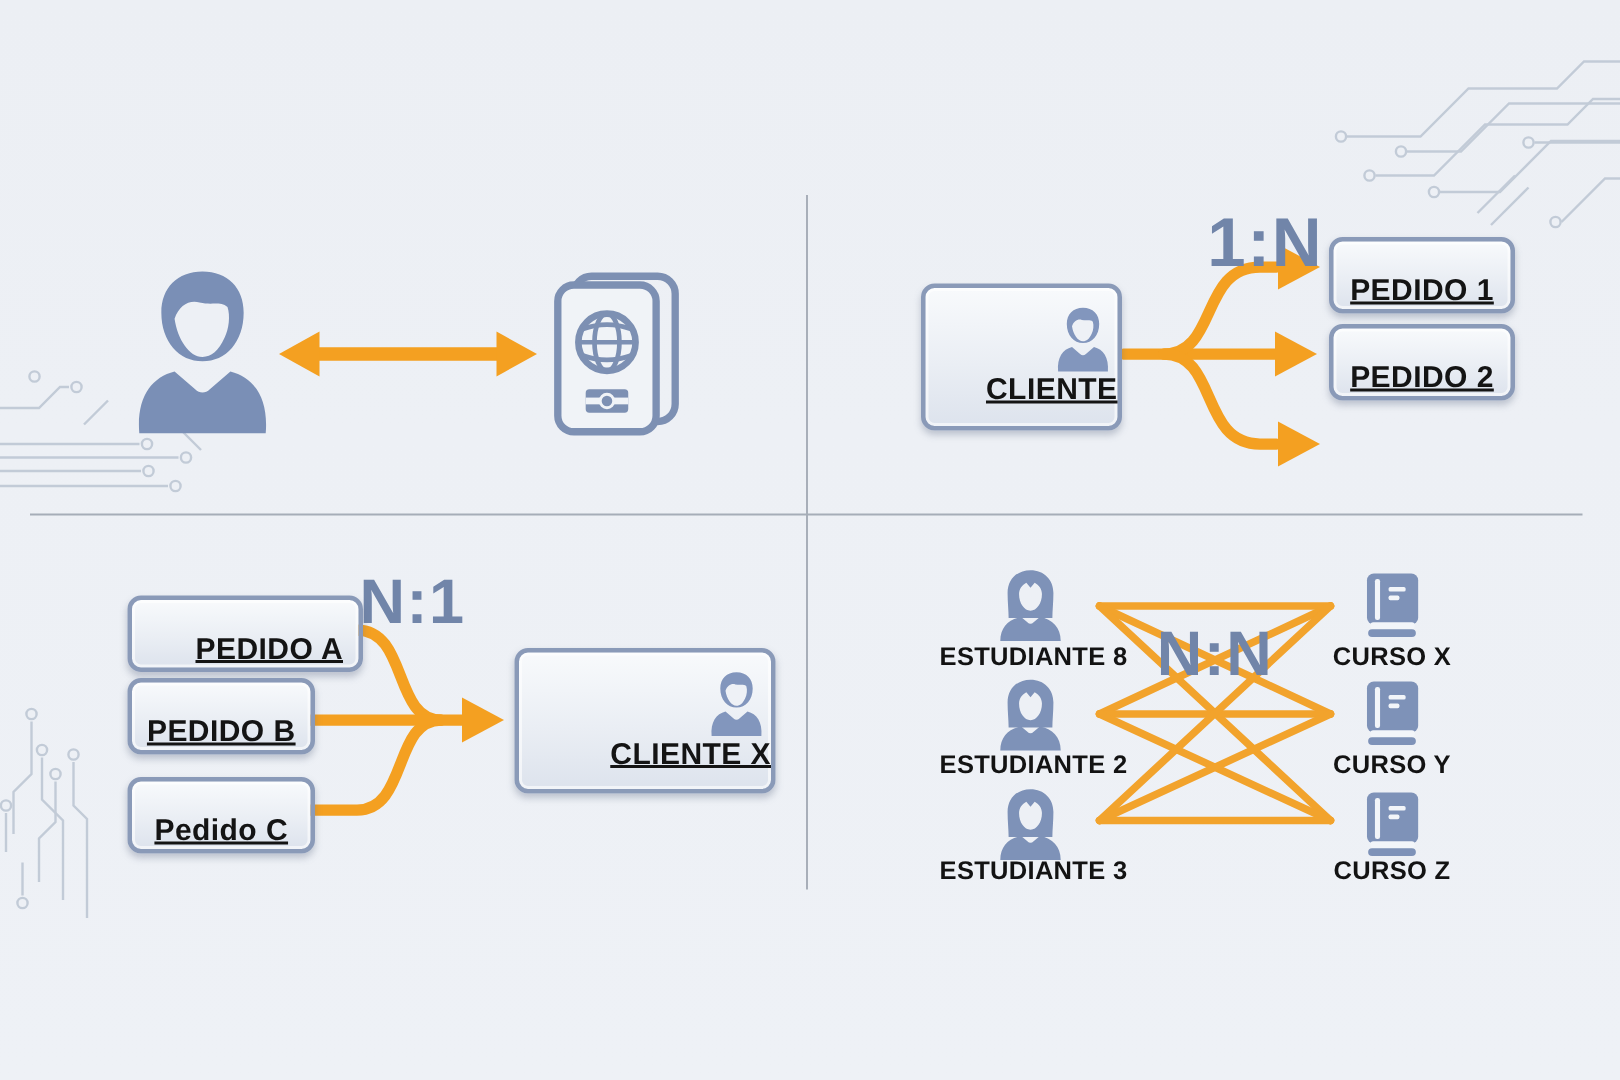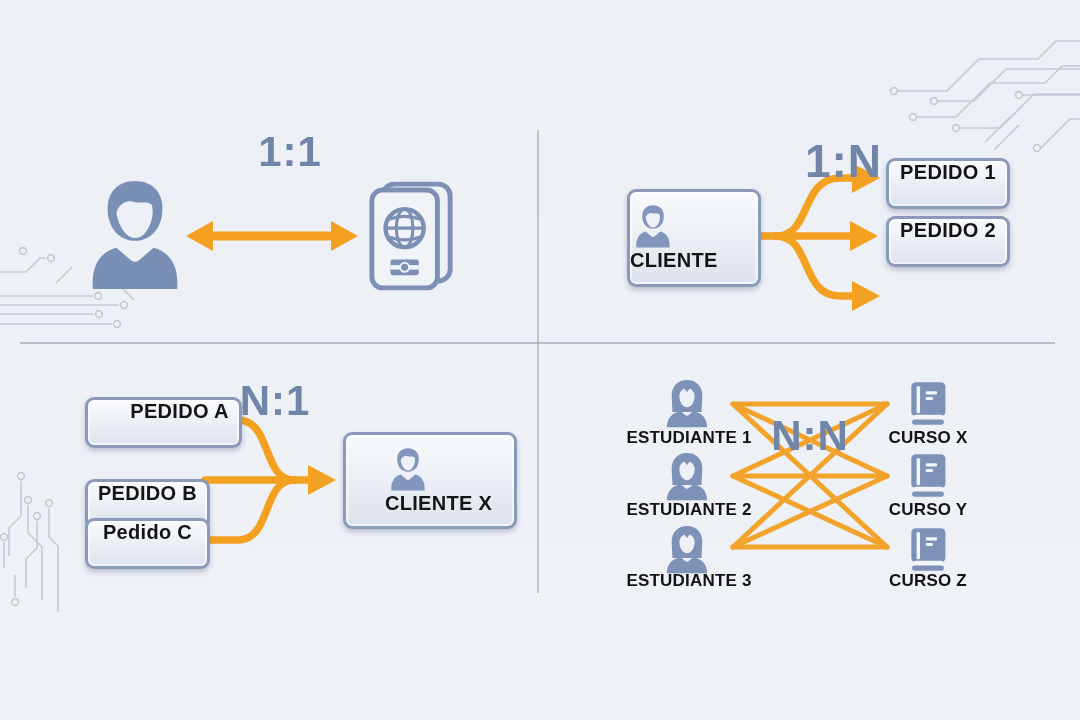--- a/index.html
+++ b/index.html
@@ -7,25 +7,25 @@
     position:relative;width:1080px;height:720px;overflow:hidden;
     background:linear-gradient(180deg,#eceff4 0%,#edf0f5 40%,#eef1f6 100%);
     font-family:"Liberation Sans","DejaVu Sans",sans-serif;
   }
   svg.overlay{position:absolute;left:0;top:0;width:1080px;height:720px;pointer-events:none;}
   .q-title{
     position:absolute;width:140px;text-align:center;
     font-size:42px;font-weight:800;color:#7185a9;letter-spacing:1px;
   }
   .node-box{
-    position:absolute;display:flex;align-items:flex-start;justify-content:center;
+    position:absolute;display:flex;align-items:flex-end;justify-content:center;
     border:3px solid #8a9ab8;border-radius:9px;
     background:linear-gradient(180deg,#f8fafc 0%,#eaeef4 55%,#dde3ed 100%);
     box-shadow:0 3px 5px rgba(96,110,136,.35), inset 0 0 0 2px rgba(255,255,255,.6);
-    color:#141414;font-weight:700;font-size:20px;letter-spacing:.3px;
+    color:#141414;font-weight:700;font-size:20px;letter-spacing:.3px;text-decoration:underline;
   }
   .entity-box{flex-direction:column;gap:1px;font-size:20px;font-weight:800;}
   .small-label{
     position:absolute;text-align:center;color:#131313;
     font-size:17px;font-weight:700;letter-spacing:.2px;white-space:nowrap;
   }
   .icon{position:absolute;display:block;}
   .icon svg{display:block;width:100%;height:100%;}
 </style>
 </head>
@@ -126,21 +126,20 @@
       <line x1="733" y1="404" x2="887" y2="547"></line>
       <line x1="733" y1="476" x2="887" y2="404"></line>
       <line x1="733" y1="476" x2="887" y2="476"></line>
       <line x1="733" y1="476" x2="887" y2="547"></line>
       <line x1="733" y1="547" x2="887" y2="404"></line>
       <line x1="733" y1="547" x2="887" y2="476"></line>
       <line x1="733" y1="547" x2="887" y2="547"></line>
     </g>
   </svg>
 
-  <div class="q-title" style="left:220px;top:128px;">1:1</div>
 
   <span class="icon" style="left:86px;top:176px;width:98px;height:116px;">
     <svg viewBox="0 0 100 114">
       <g fill="#7a8fb6">
         <path d="M50 3 C33 3 22 14 22 31 C22 41 25 49 30 55 C35 61 42 64 50 64 C58 64 65 61 70 55 C75 49 78 41 78 31 C78 14 67 3 50 3 Z"></path>
         <path d="M7 113 C5 89 15 75 31 71 L45 83 C48 86 52 86 55 83 L69 71 C85 75 95 89 93 113 Z"></path>
       </g>
       <path fill="#edf0f5" d="M31 35 C34 26 41 22 48 24 C56 26 62 23 67 27 C69 33 68 42 65 48 C61 57 56 61 50 61 C41 61 33 49 31 35 Z"></path>
     </svg>
   </span>
@@ -157,21 +156,21 @@
         <path d="M23 57 Q39.5 63 56 57" stroke-width="3.2"></path>
       </g>
       <rect x="25" y="80" width="29" height="16" rx="2.5" fill="#7d90b3"></rect>
       <rect x="25" y="85.7" width="29" height="4.6" fill="#f0f3f7"></rect>
       <circle cx="39.5" cy="88" r="4.6" fill="#7d90b3" stroke="#f0f3f7" stroke-width="2"></circle>
     </svg>
   </span>
 
   <div class="q-title" style="left:742px;top:134px;font-size:46px;text-align:right;">1:N</div>
 
-  <div class="node-box entity-box" style="left:614px;top:189px;width:128px;height:92px;margin-left:13px;">
+  <div class="node-box entity-box" style="left:614px;top:189px;width:128px;height:92px;">
     <span class="icon" style="position:static;width:46px;height:44px;">
       <svg viewBox="0 0 100 114">
         <g fill="#8296bd">
           <path d="M50 3 C33 3 22 14 22 31 C22 41 25 49 30 55 C35 61 42 64 50 64 C58 64 65 61 70 55 C75 49 78 41 78 31 C78 14 67 3 50 3 Z"></path>
           <path d="M7 113 C5 89 15 75 31 71 L45 83 C48 86 52 86 55 83 L69 71 C85 75 95 89 93 113 Z"></path>
         </g>
         <path fill="#eef1f6" d="M31 35 C34 26 41 22 48 24 C56 26 62 23 67 27 C69 33 68 42 65 48 C61 57 56 61 50 61 C41 61 33 49 31 35 Z"></path>
       </svg>
     </span>
     <span>CLIENTE</span>
@@ -182,21 +181,21 @@
   </div>
   <div class="node-box" style="left:886px;top:216px;width:118px;height:45px;">
     <span>PEDIDO 2</span>
   </div>
 
   <div class="q-title" style="left:205px;top:350px;margin-top:27px;">N:1</div>
 
   <div class="node-box" style="left:85px;top:397px;width:119px;height:45px;padding-left:32px;">
     <span>PEDIDO A</span>
   </div>
-  <div class="node-box" style="left:85px;top:452px;width:119px;height:45px;margin-top:27px;">
+  <div class="node-box" style="left:85px;top:452px;width:119px;height:45px;">
     <span>PEDIDO B</span>
   </div>
   <div class="node-box" style="left:85px;top:518px;width:119px;height:45px;">
     <span>Pedido C</span>
   </div>
 
   <div class="node-box entity-box" style="left:343px;top:432px;width:129px;height:91px;padding-left:39px;">
     <span class="icon" style="position:static;width:46px;height:44px;">
       <svg viewBox="0 0 100 114">
         <g fill="#8296bd">
@@ -232,21 +231,21 @@
   <span class="icon" style="left:661px;top:524px;width:52px;height:50px;">
     <svg viewBox="0 0 72 72">
         <g fill="#7e92b8">
       <path d="M36 3 C23 3 14 12 14 25 C14 34 15 42 15 49 L57 49 C57 42 58 34 58 25 C58 12 49 3 36 3 Z"></path>
       <path d="M7 71 C7 58 15 50 27 48 L33 53 C35 55 37 55 39 53 L45 48 C57 50 65 58 65 71 Z"></path>
         </g>
       <path fill="#edf0f5" d="M25 26 C25 21 28 17 32 15 L36 20 L40 15 C44 17 47 21 47 26 C47 35 42 42 36 42 C30 42 25 35 25 26 Z"></path>
     </svg>
   </span>
 
-  <div class="small-label" style="left:614px;top:428px;width:150px;">ESTUDIANTE 1</div>
+  <div class="small-label" style="left:614px;top:428px;width:150px;">ESTUDIANTE 8</div>
   <div class="small-label" style="left:614px;top:500px;width:150px;">ESTUDIANTE 2</div>
   <div class="small-label" style="left:614px;top:571px;width:150px;">ESTUDIANTE 3</div>
 
   <span class="icon" style="left:905px;top:380px;width:46px;height:47px;">
     <svg viewBox="0 0 60 62">
       <rect x="8" y="3" width="45" height="45" rx="6" fill="#7e92b8"></rect>
       <rect x="15" y="8" width="4.5" height="36" rx="2" fill="#f2f5f9"></rect>
       <rect x="27" y="15" width="15" height="4" rx="1.5" fill="#f2f5f9"></rect>
       <rect x="27" y="22.5" width="9.5" height="4" rx="1.5" fill="#f2f5f9"></rect>
       <rect x="11" y="46" width="39" height="6" rx="2.5" fill="#f2f5f9"></rect>

